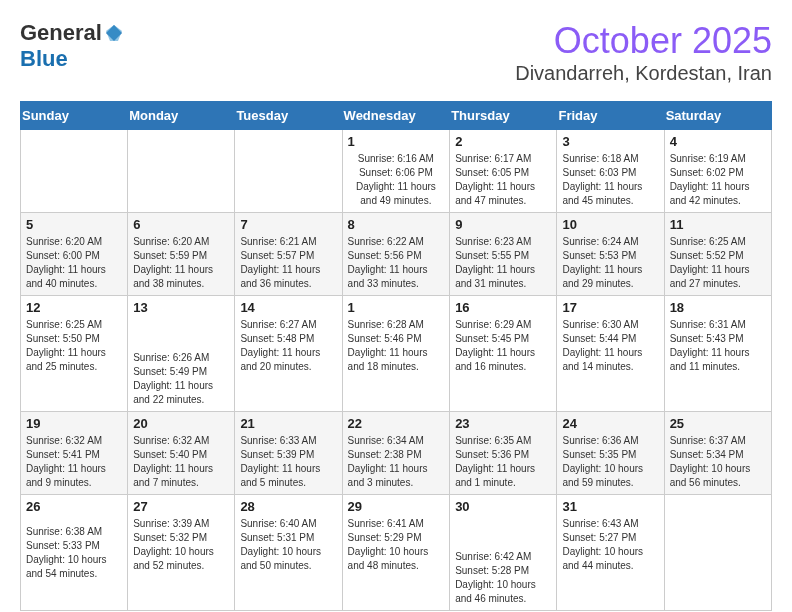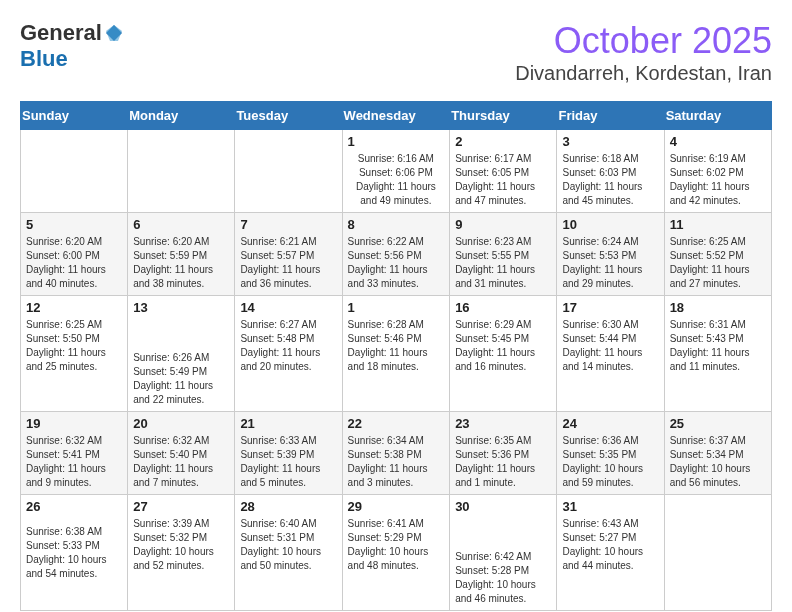--- a/index.html
+++ b/index.html
@@ -280,21 +280,21 @@
         <td>
           <div class="day-number">21</div>
           <div class="day-info" style="white-space: pre-line;">Sunrise: 6:33 AM
 Sunset: 5:39 PM
 Daylight: 11 hours
 and 5 minutes.</div>
         </td>
         <td>
           <div class="day-number">22</div>
           <div class="day-info" style="white-space: pre-line;">Sunrise: 6:34 AM
-Sunset: 5:38 PM
+Sunset: 2:38 PM
 Daylight: 11 hours
 and 3 minutes.</div>
         </td>
         <td>
           <div class="day-number">23</div>
           <div class="day-info" style="white-space: pre-line;">Sunrise: 6:35 AM
 Sunset: 5:36 PM
 Daylight: 11 hours
 and 1 minute.</div>
         </td>

